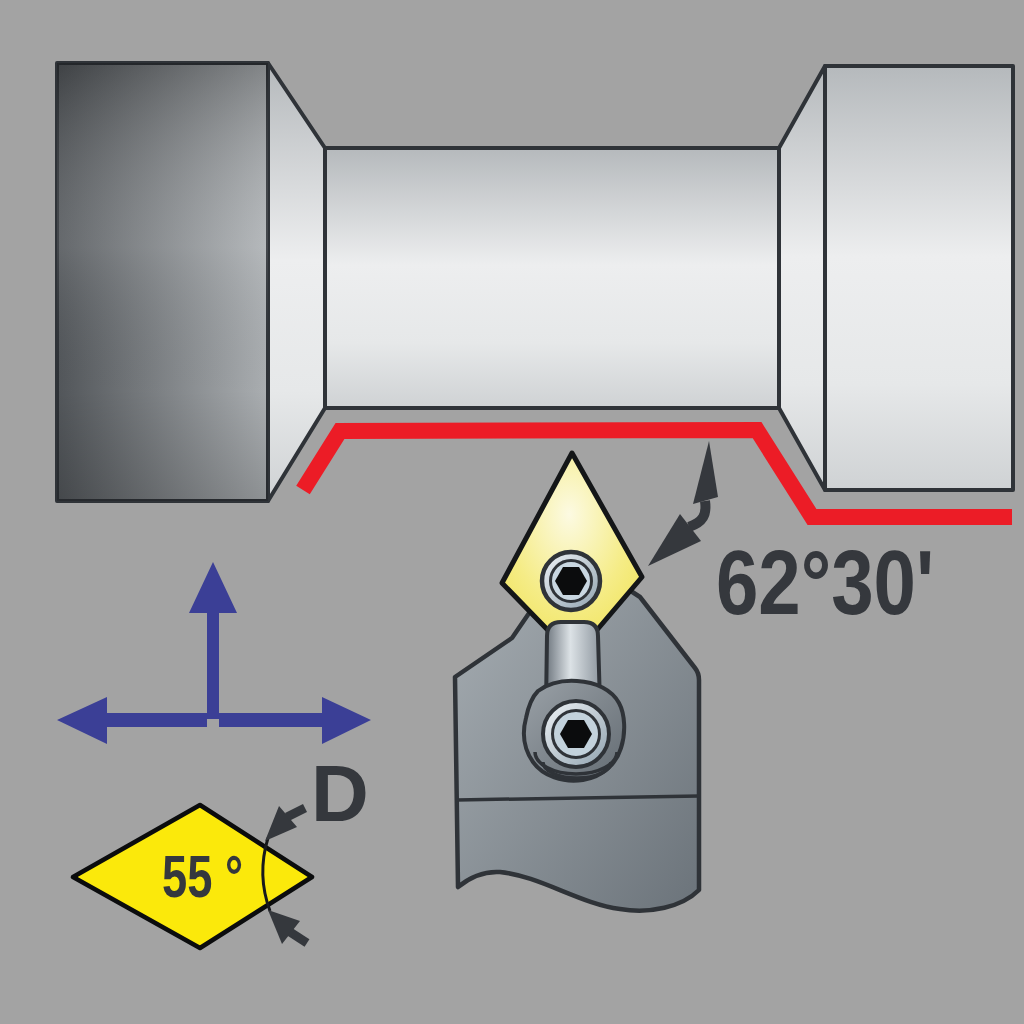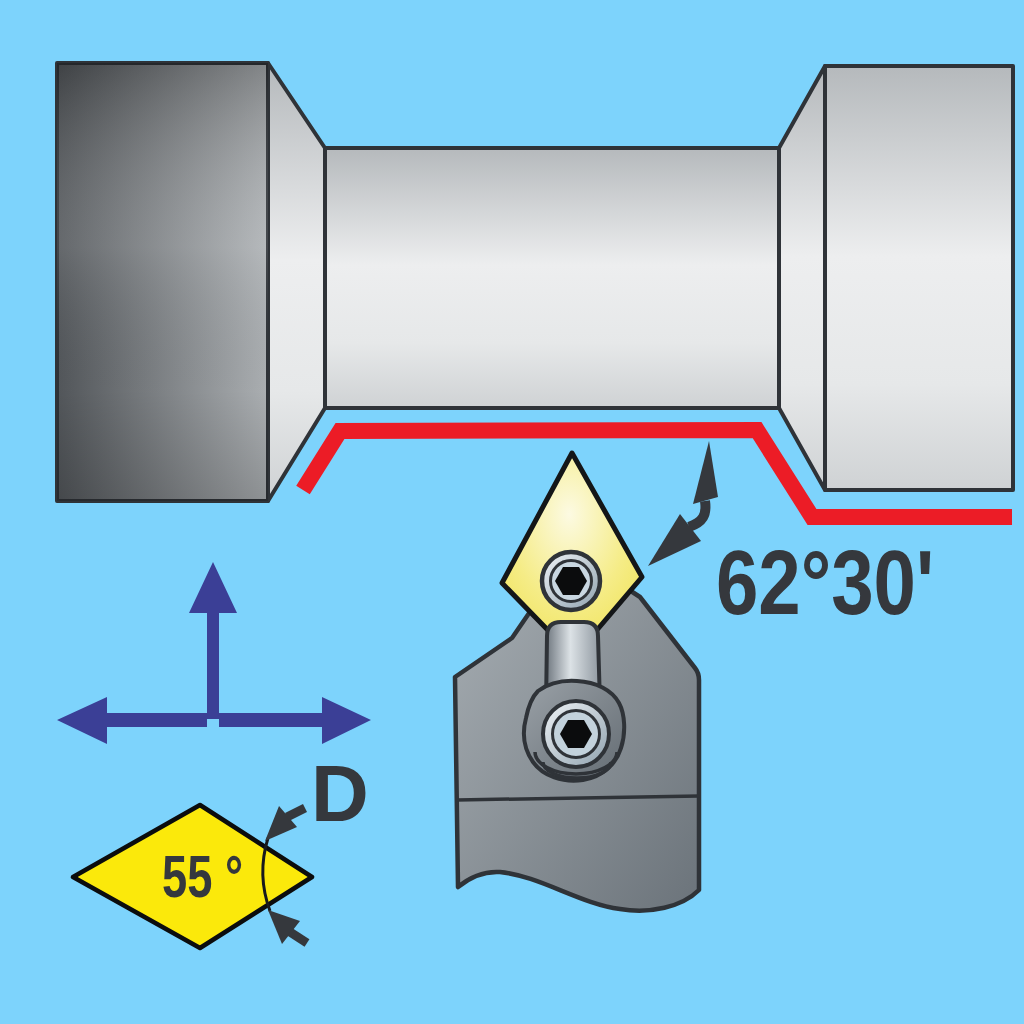--- a/index.html
+++ b/index.html
@@ -1,16 +1,16 @@
 <!DOCTYPE html>
 <html><head>
 <meta charset="utf-8">
 <style>
   html,body{margin:0;padding:0;background:#ffffff;}
-  .stage{width:1024px;height:1024px;position:relative;background:#7dd3fc;overflow:hidden;}
+  .stage{width:1024px;height:1024px;position:relative;background:#a3a3a3;overflow:hidden;}
   svg{display:block;}
   .lbl{font-family:"Liberation Sans", sans-serif;font-weight:bold;fill:#35383D;}
 </style>
 </head>
 <body>
 
 <div class="stage">
 <svg width="1024" height="1024" viewBox="0 0 1024 1024">
   <defs>
     <linearGradient id="gLeftBlock" x1="0" y1="0" x2="1" y2="0">

